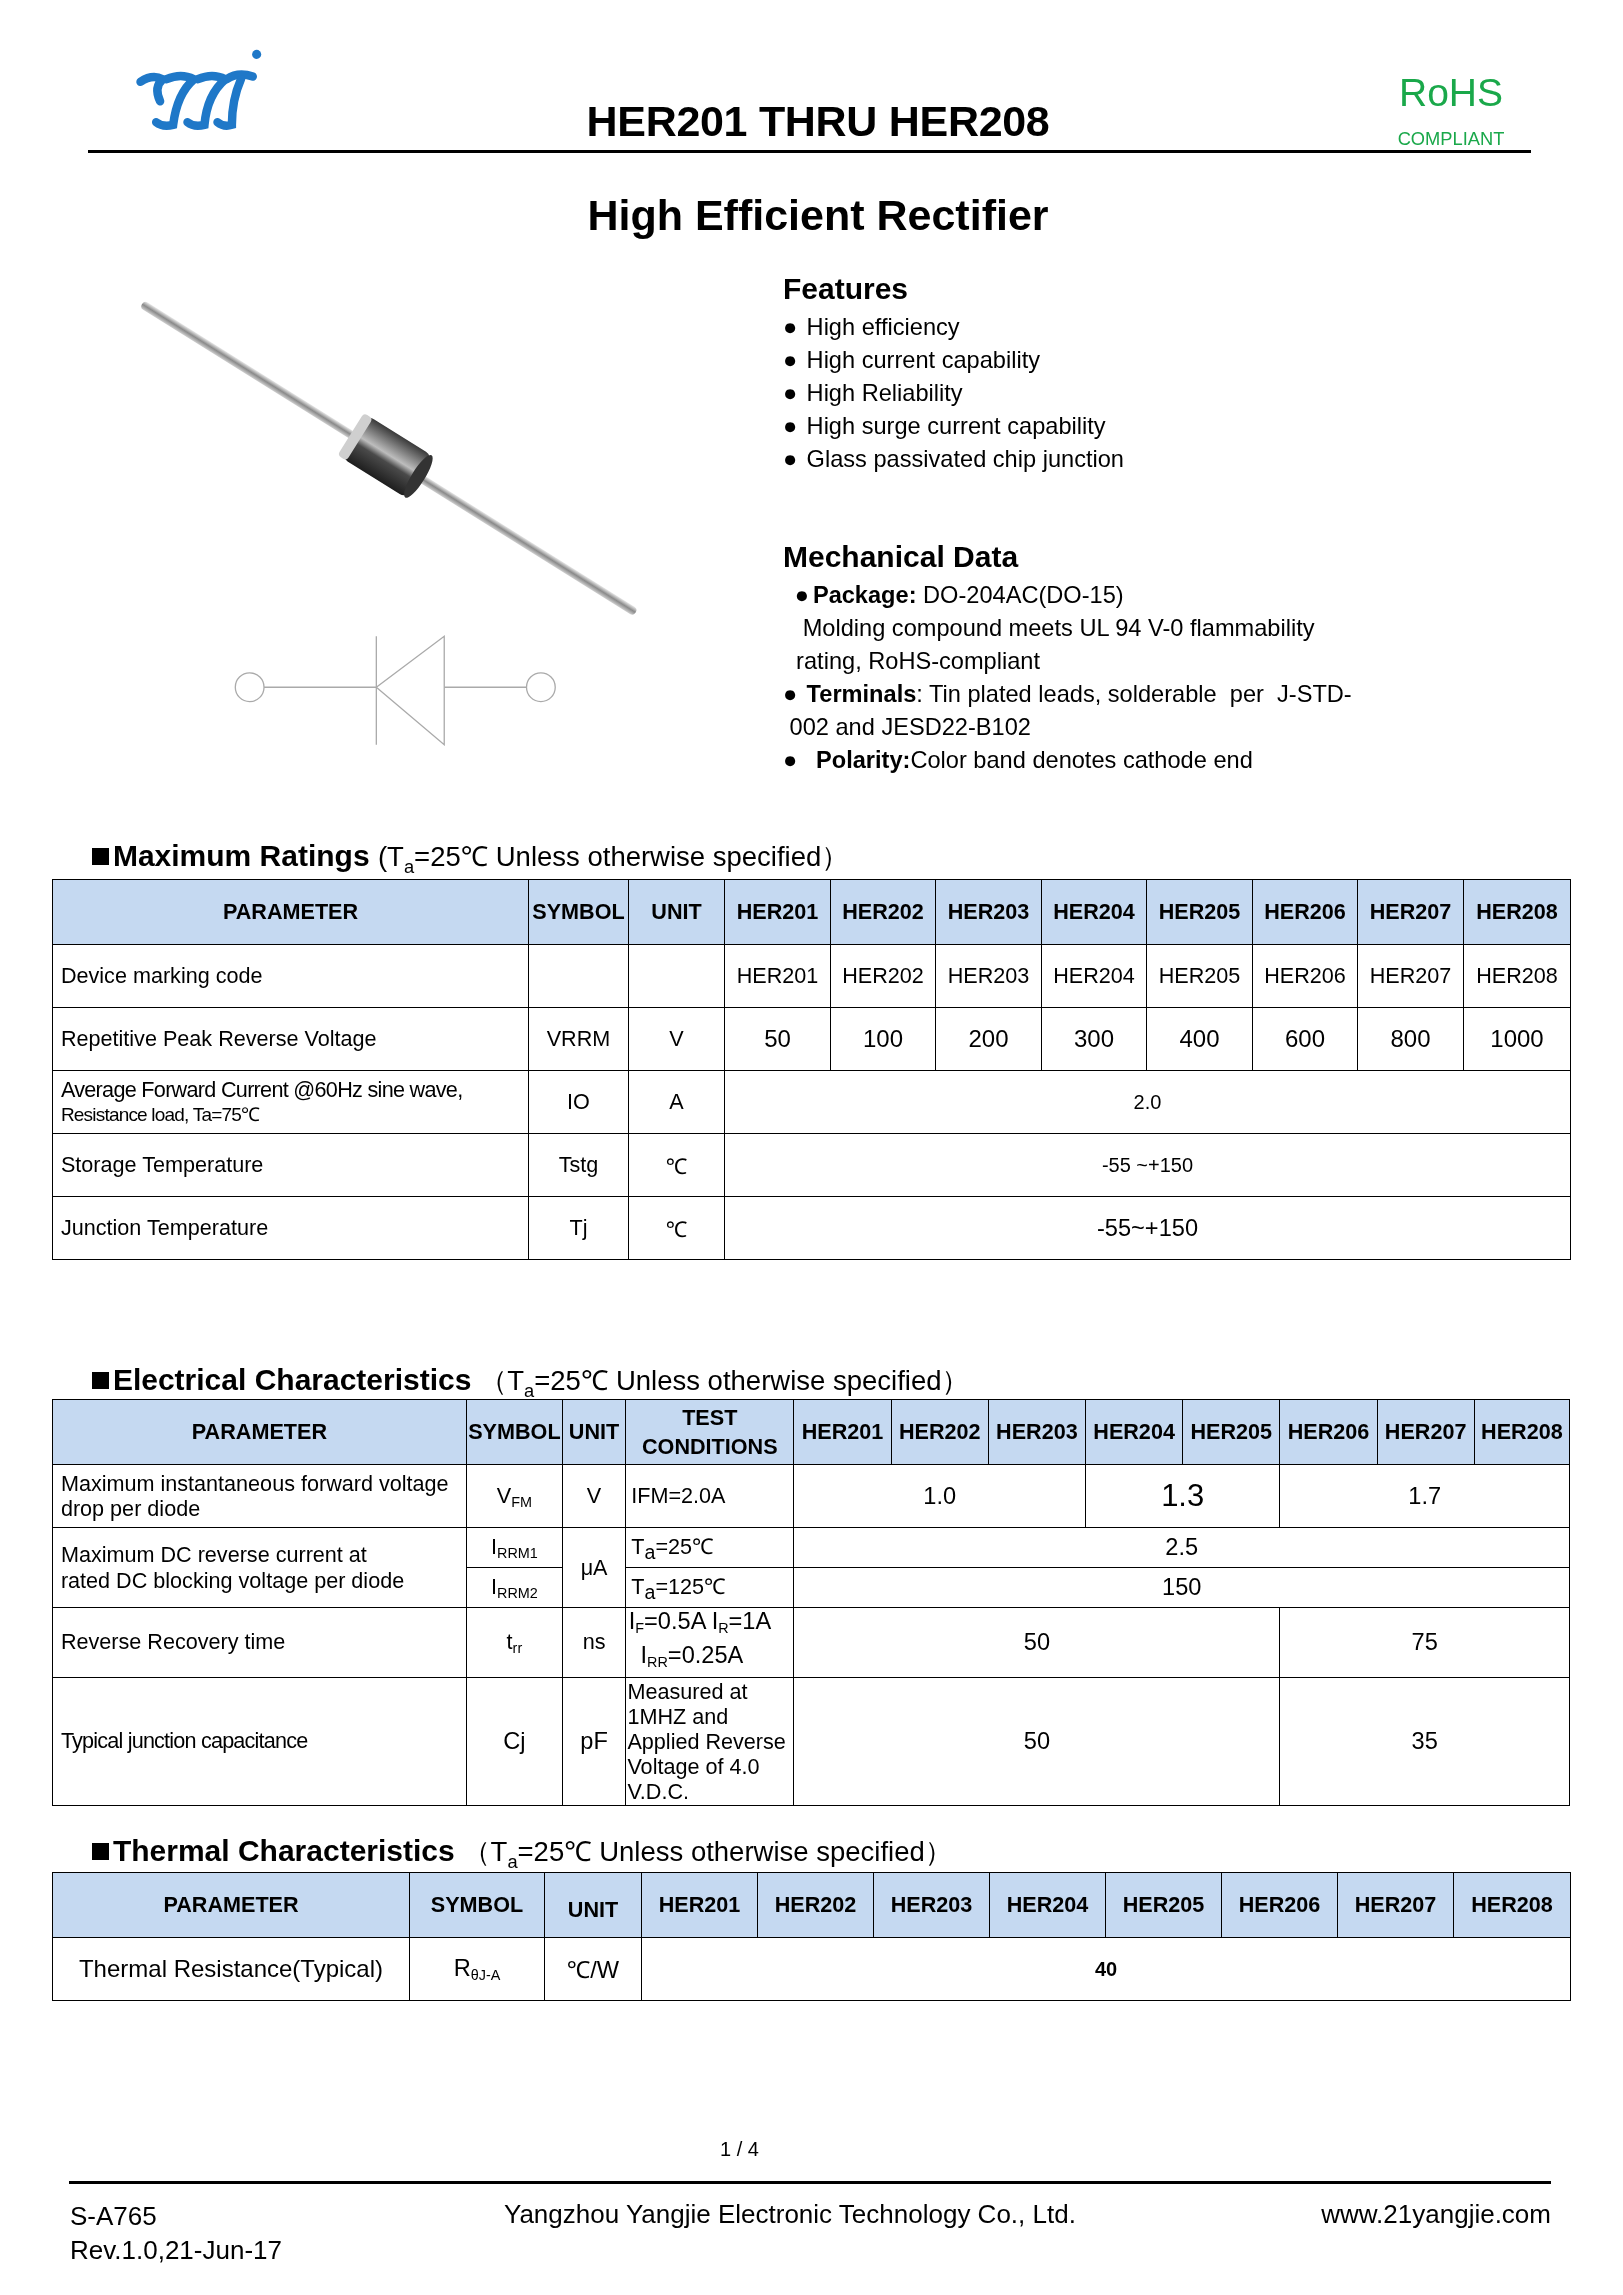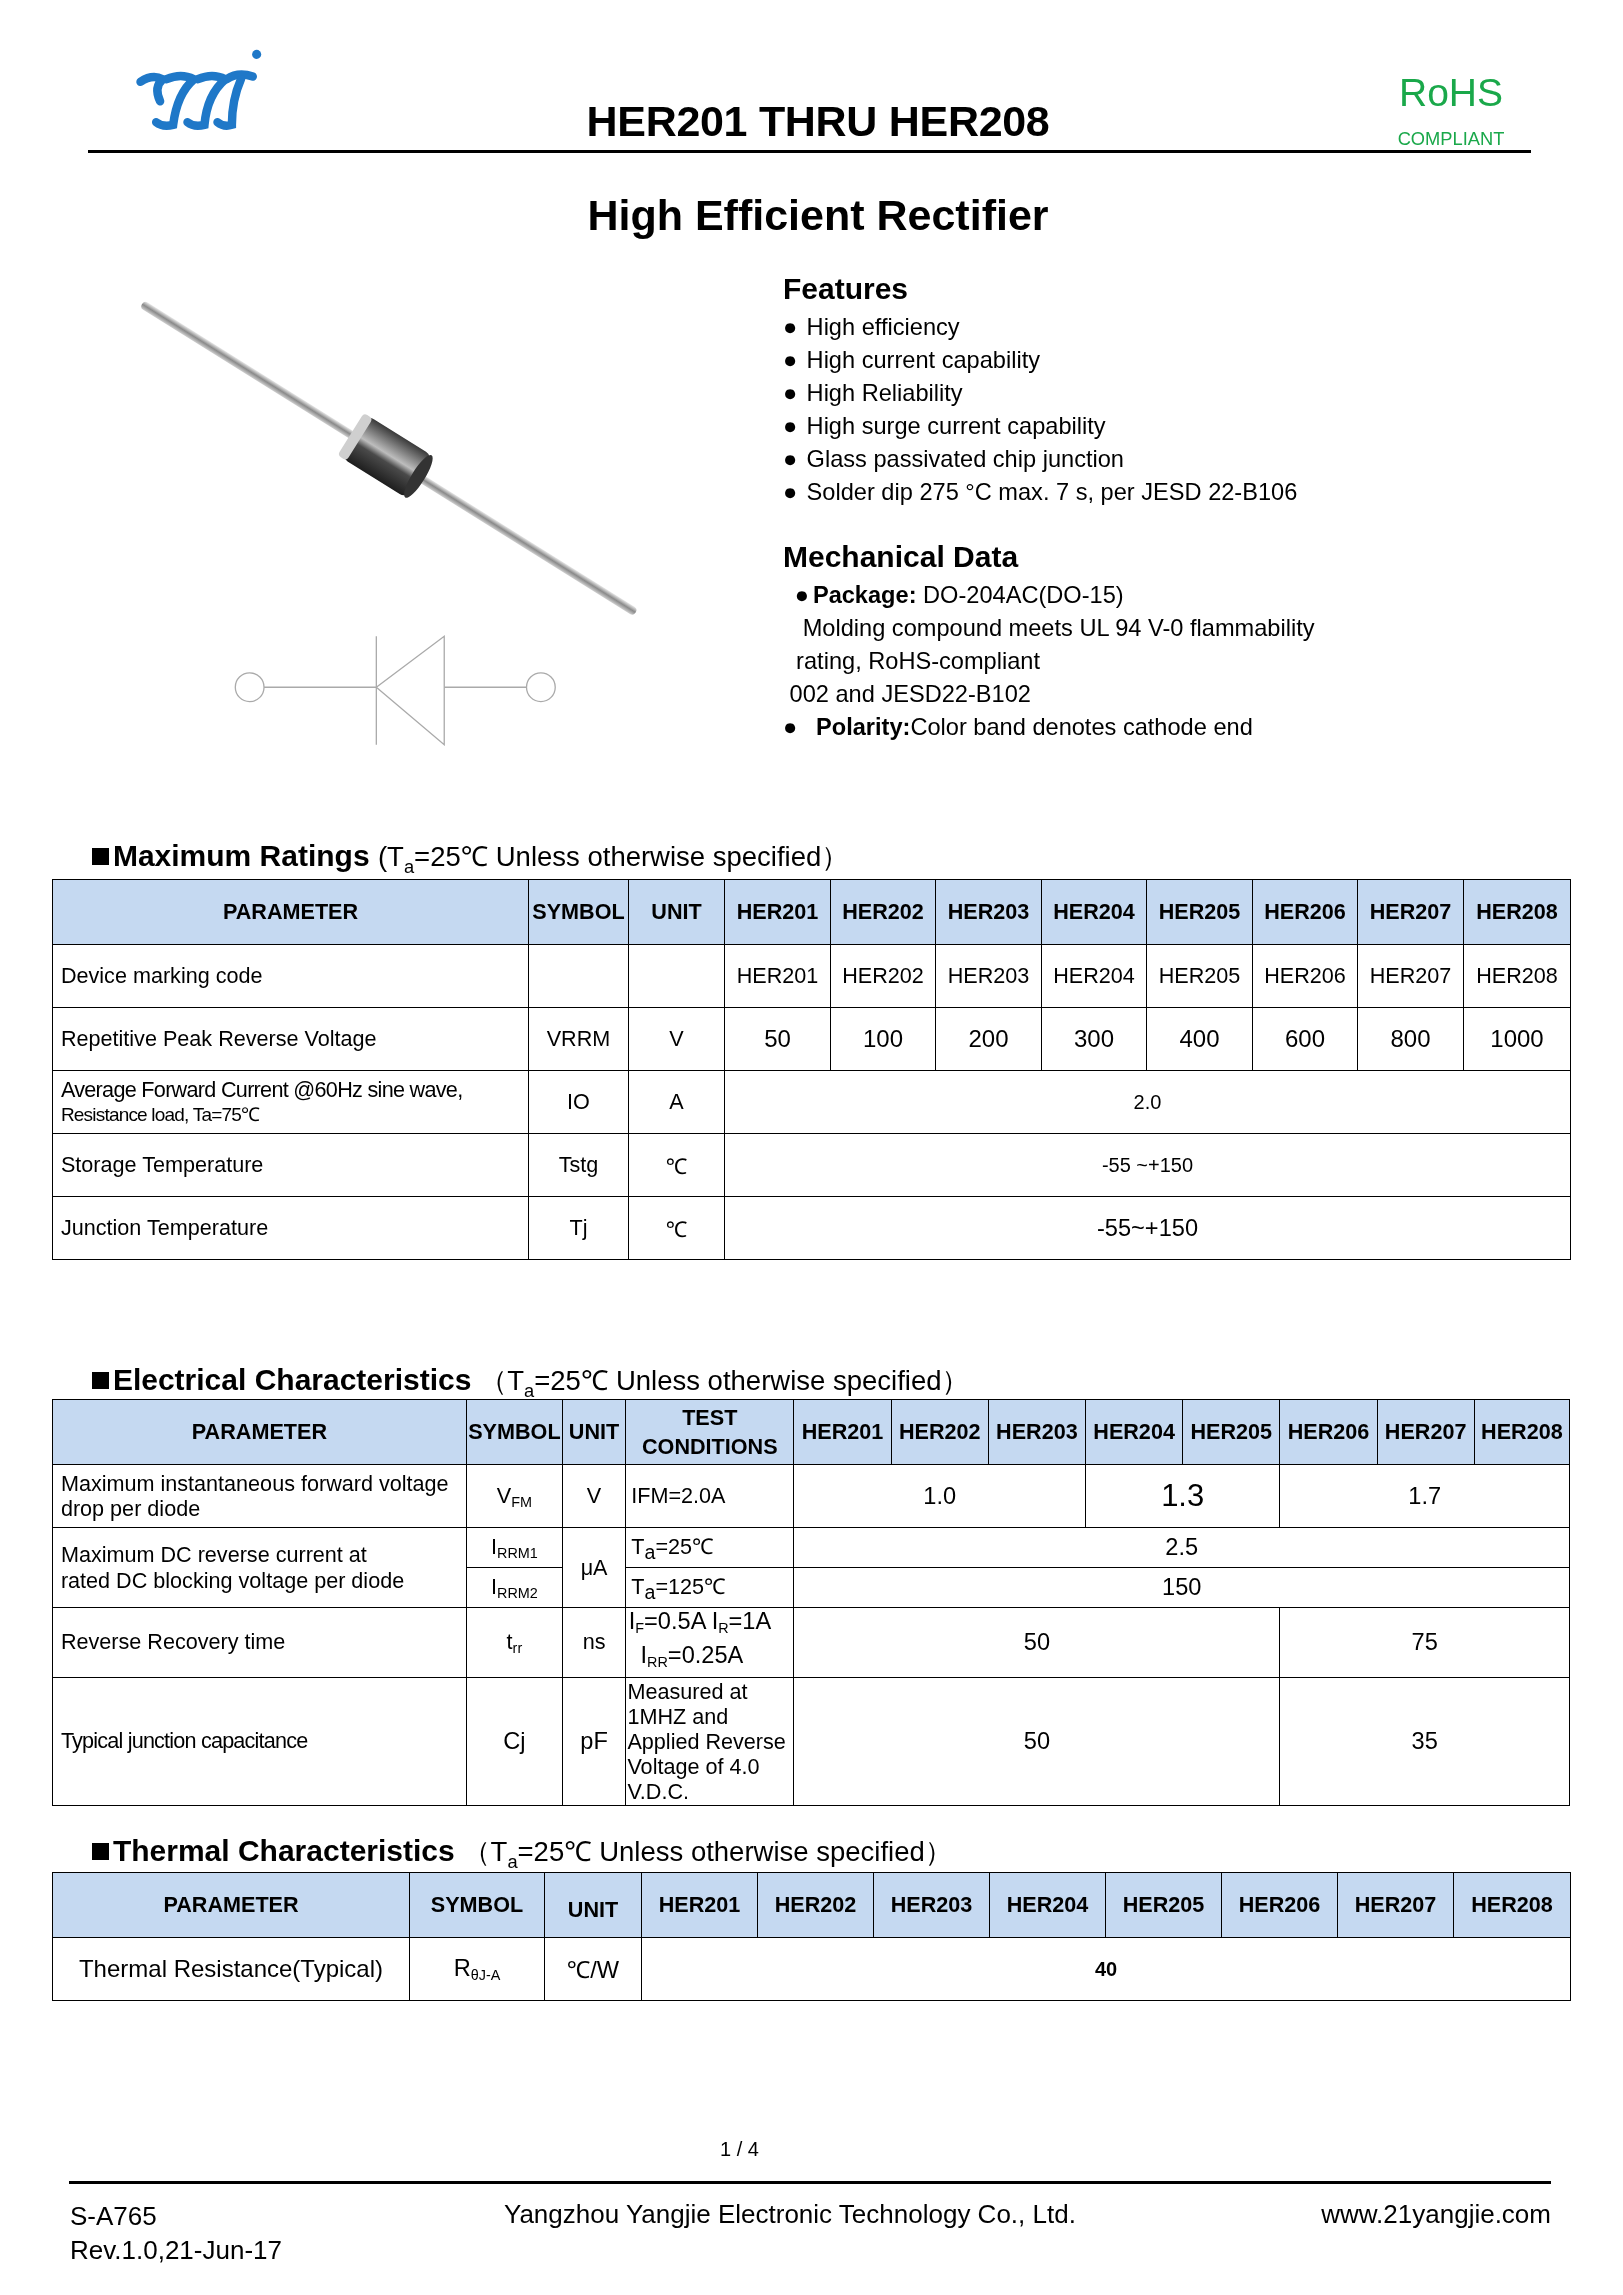--- a/index.html
+++ b/index.html
@@ -103,29 +103,29 @@
 </div>
 
 <div class="abs features">
   <div class="sec-h">Features</div>
   <ul class="feat-list">
     <li><span class="bullet">●</span><span>High efficiency</span></li>
     <li><span class="bullet">●</span><span>High current capability</span></li>
     <li><span class="bullet">●</span><span>High Reliability</span></li>
     <li><span class="bullet">●</span><span>High surge current capability</span></li>
     <li><span class="bullet">●</span><span>Glass passivated chip junction</span></li>
-    <li><span class="bullet">●</span><span>Solder dip 275 °C max. 7 s, per JESD 22-B106</span></li>
   </ul>
 </div>
 
 <div class="abs mech">
   <div class="sec-h">Mechanical Data</div>
   <div class="mech-line"><span class="bullet" style="width:26px;text-align:right;padding-right:3.9px">●</span><b>Package:</b><span> DO-204AC(DO-15)</span></div>
   <div class="mech-line">   Molding compound meets UL 94 V-0 flammability</div>
   <div class="mech-line">  rating, RoHS-compliant</div>
+  <div class="mech-line"><span class="bullet">●</span><b>Terminals</b><span>: Tin plated leads, solderable  per  J-STD-</span></div>
   <div class="mech-line"> 002 and JESD22-B102</div>
   <div class="mech-line"><span class="bullet" style="width:33px">●</span><b>Polarity:</b><span>Color band denotes cathode end</span></div>
 </div>
 
 <div class="abs sect-title" style="top:837px">
   <span class="sq"></span><span>Maximum Ratings</span>
   <span class="cond"><span>(T</span><sub>a</sub><span>=25℃ Unless otherwise specified）</span></span>
 </div>
 <table class="spec" style="left:52px; top:879px; width:1518px;">
   <colgroup>

